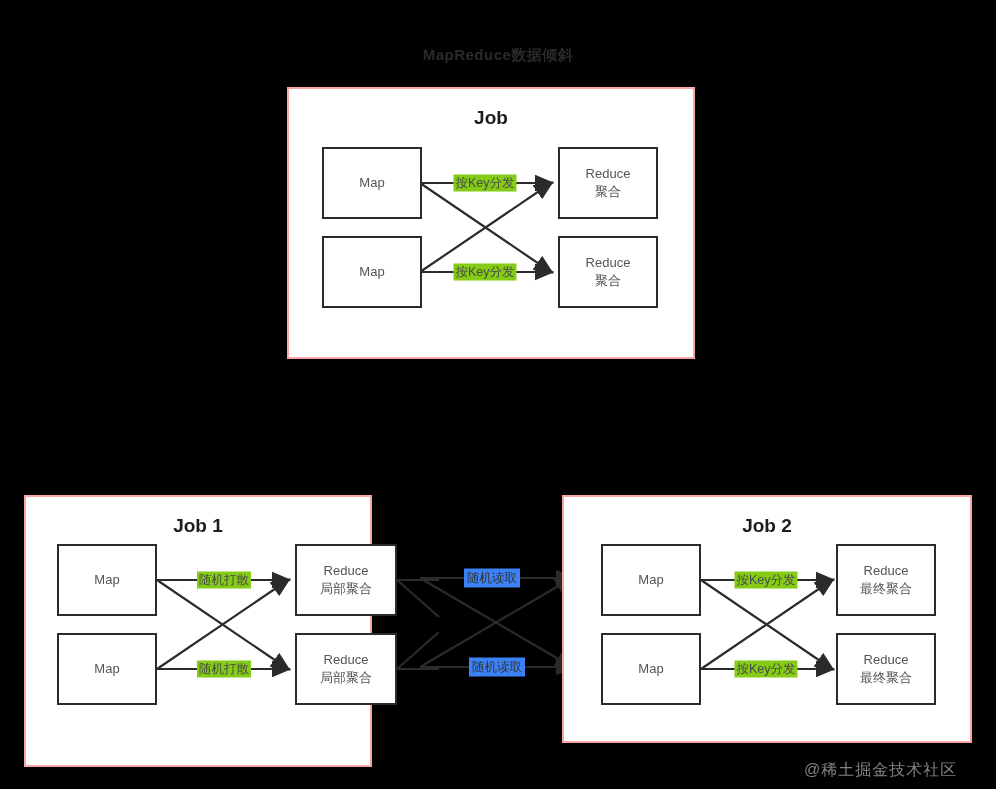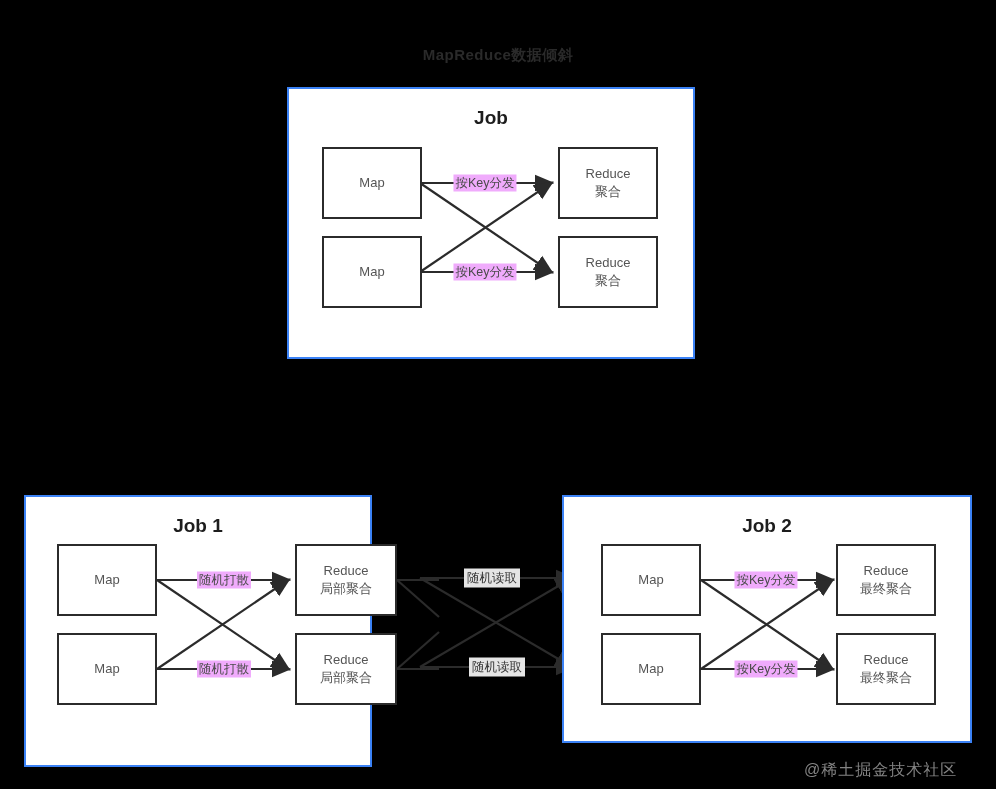--- a/index.html
+++ b/index.html
@@ -14,21 +14,21 @@
     position:absolute;text-align:center;
     font-size:15px;font-weight:bold;letter-spacing:.5px;
     color:#2a2a2a;white-space:nowrap;
   }
   #title-1{left:0;right:0;top:46px;}
   #title-2{left:0;right:0;top:452px;}
 
   
   .panel{
     position:absolute;background:#ffffff;
-    border:2px solid #3b82f6;box-sizing:border-box;
+    border:2px solid #fca5a5;box-sizing:border-box;
   }
   #panel-job   {left:287px;top:87px; width:408px;height:272px;}
   #panel-job1  {left:24px; top:495px;width:348px;height:272px;}
   #panel-job2  {left:562px;top:495px;width:410px;height:248px;}
 
   .panel-title{
     position:absolute;left:0;right:0;top:18px;text-align:center;
     font-size:19px;font-weight:bold;color:#1d1d1d;
   }
 
@@ -41,24 +41,24 @@
   }
   .node span{display:block;}
 
   
   .edges{position:absolute;inset:0;overflow:visible;pointer-events:none;}
   .edges line{stroke:#2b2b2b;stroke-width:2.2;}
 
   
   .edge-label{
     position:absolute;transform:translate(-50%,-50%);
-    background:#f0abfc;padding:0 2px;
+    background:#84cc16;padding:0 2px;
     font-size:12.5px;color:#4a4a4a;white-space:nowrap;
   }
-  .edge-label.on-dark{background:#e5e5e5;color:#333;padding:1px 3px;}
+  .edge-label.on-dark{background:#3b82f6;color:#333;padding:1px 3px;}
 
   
   #watermark{
     position:absolute;left:804px;top:760px;
     font-size:16px;color:#9a9a9a;white-space:nowrap;letter-spacing:1px;
     opacity:.85;
   }
 </style>
 </head>
 <body>

